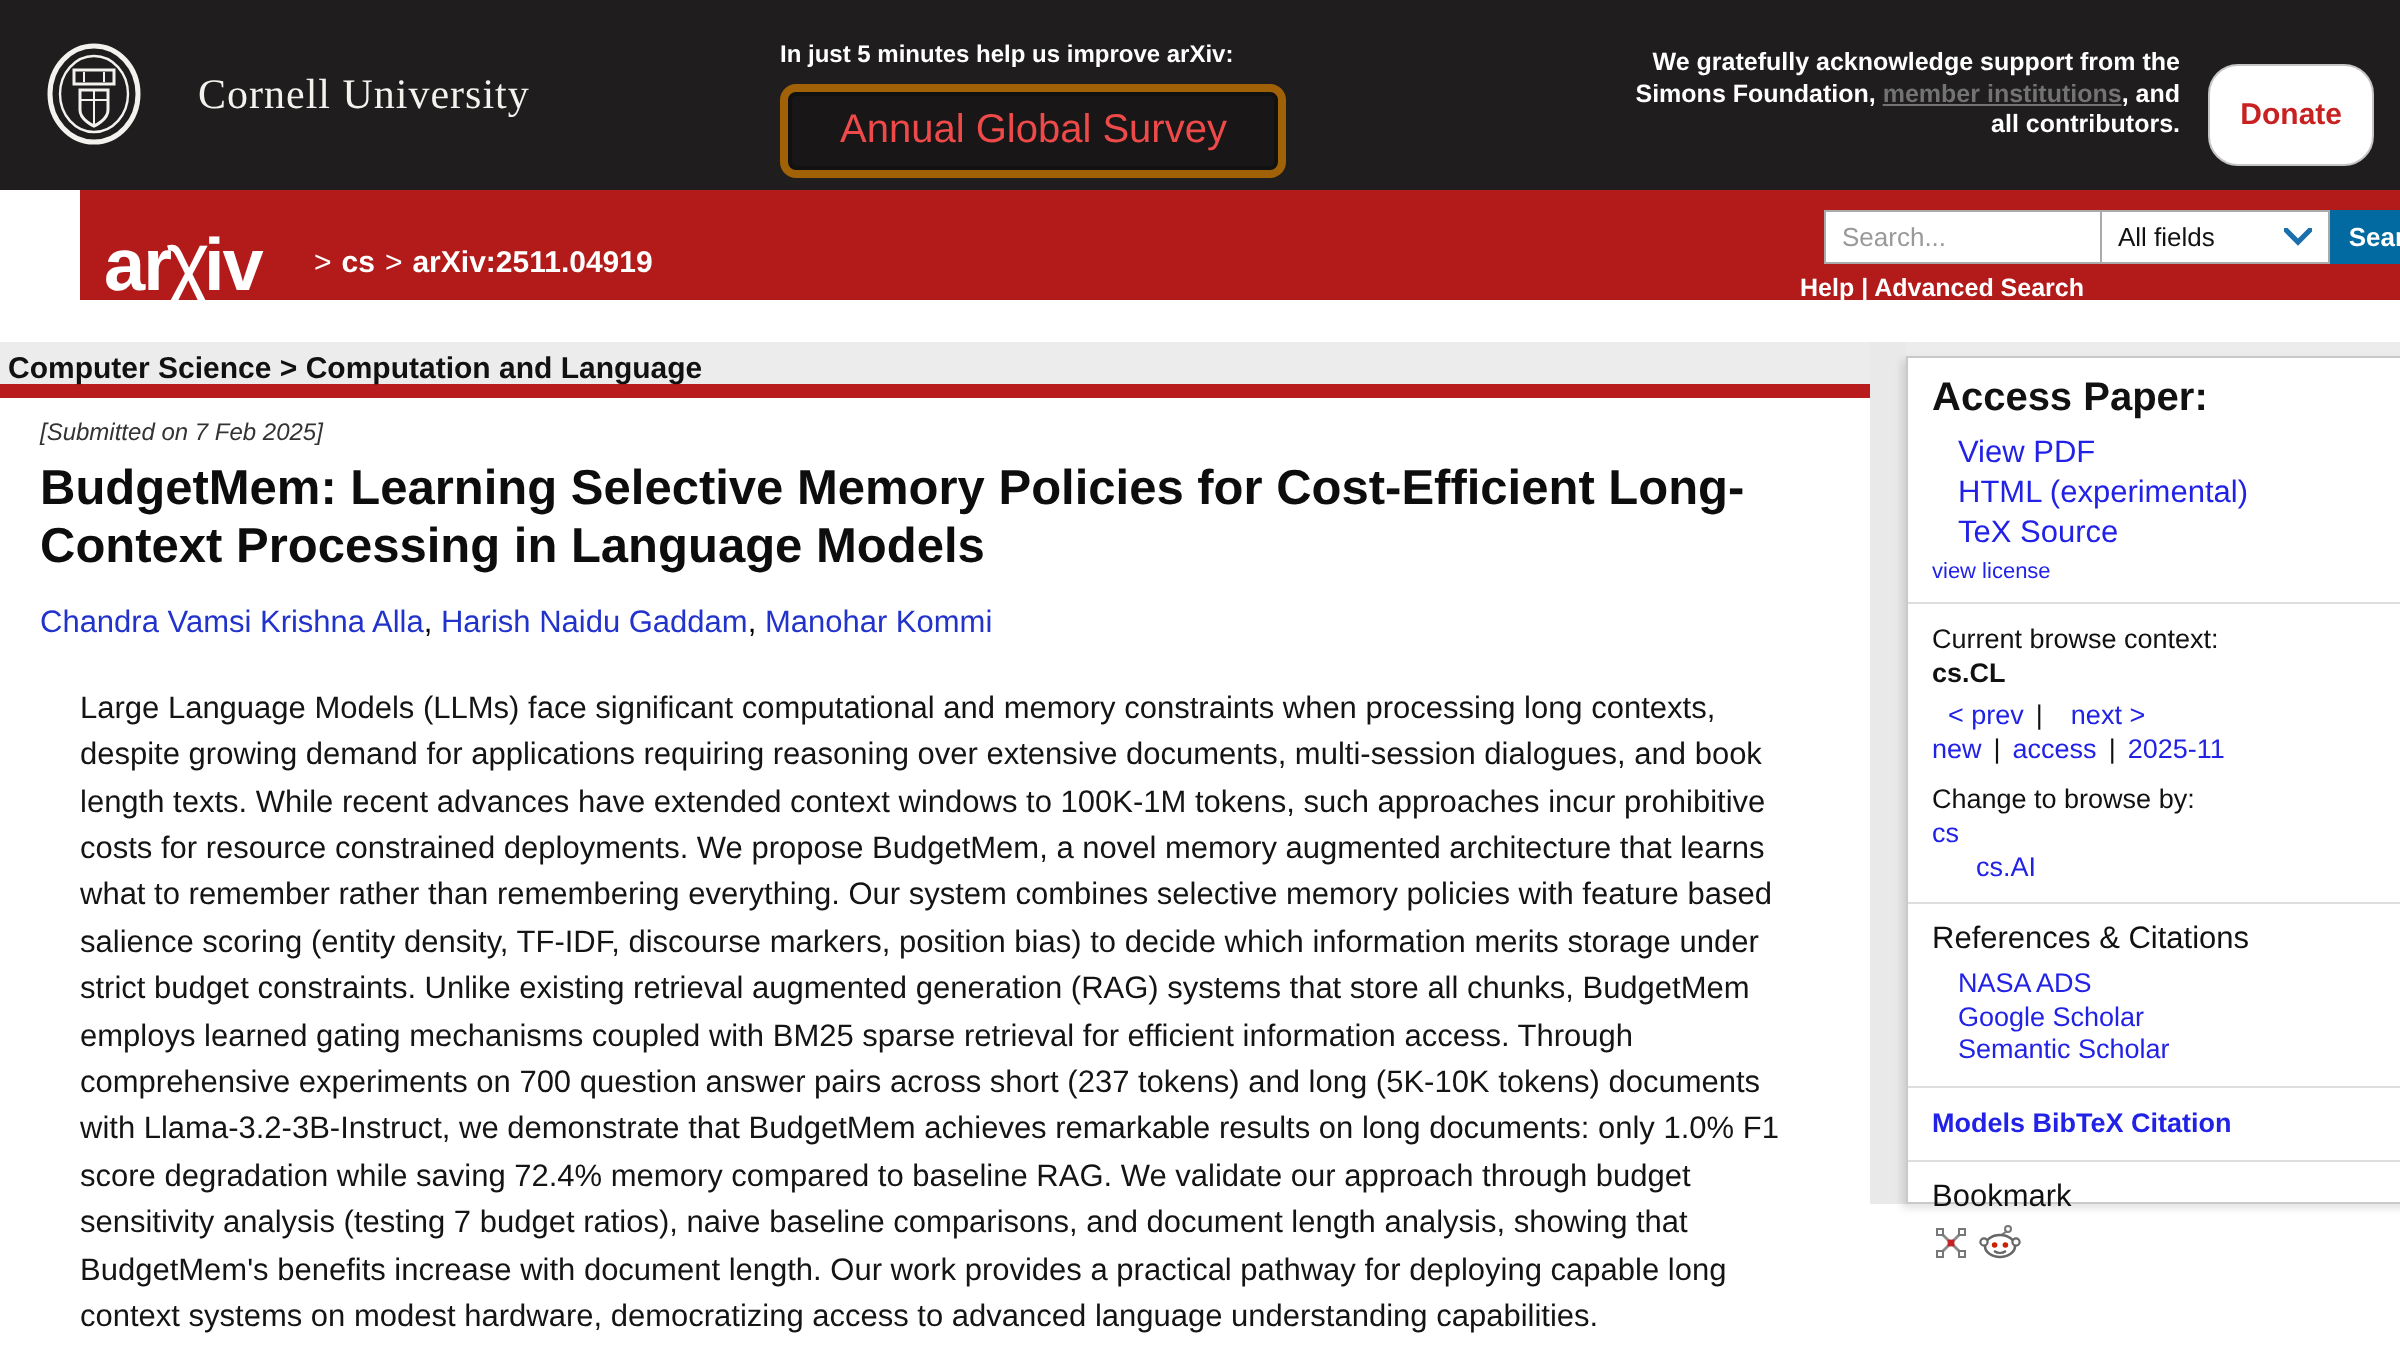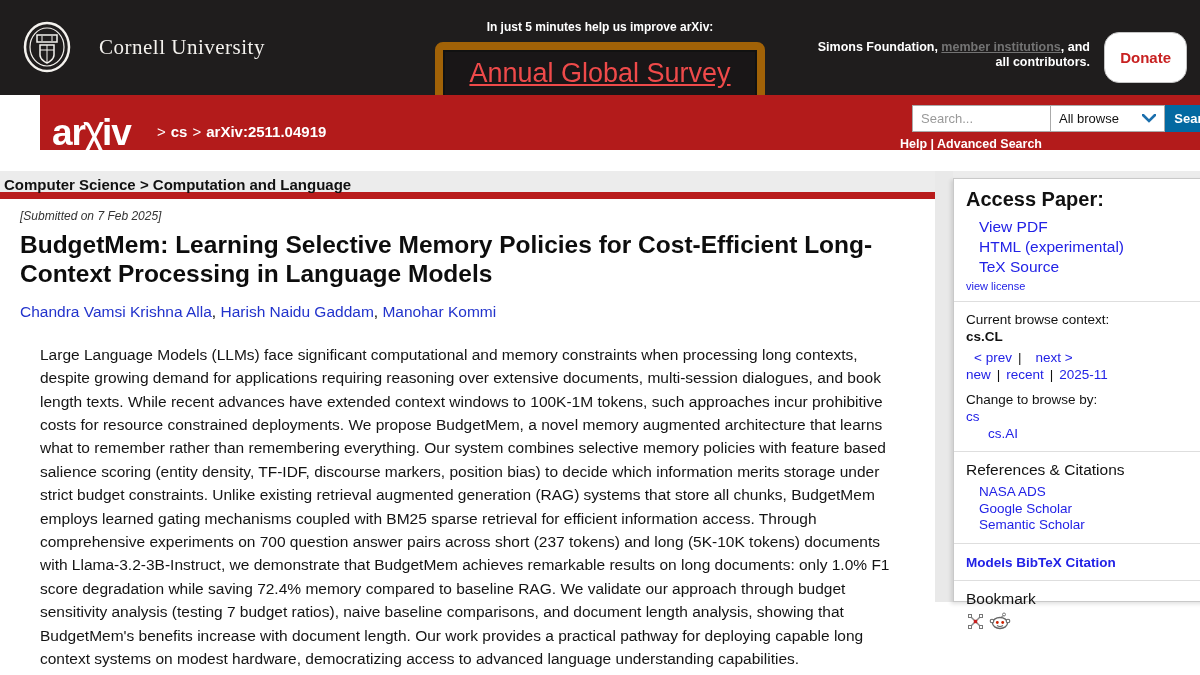--- a/index.html
+++ b/index.html
@@ -4,24 +4,24 @@
 <style>
   * { margin:0; padding:0; box-sizing:border-box; }
   html,body { width:1200px; height:675px; overflow:hidden; background:#fff;
               font-family:"Liberation Sans", sans-serif; }
   .page { position:relative; width:1200px; height:675px; }
 
   
   .topbar { position:absolute; left:0; top:0; width:1200px; height:95px; background:#1f1d1d; }
   .cornell { position:absolute; left:22px; top:21px; display:flex; align-items:center; gap:27px; }
   .cornell-name { color:#f4f2ee; font-family:"Liberation Serif", serif; font-size:21px; letter-spacing:.5px; }
-  .survey-wrap { position:absolute; left:50%; transform:translateX(-50%); top:20px; width:420px; text-align:center; }
+  .survey-wrap { position:absolute; left:50%; transform:translateX(-50%); top:20px; width:420px; text-align:left; }
   .survey-prompt { color:#fff; font-size:12px; font-weight:bold; margin-bottom:8px; }
-  .survey-btn { display:inline-block; background:#191617; border:8px solid #a16207; border-radius:8px;
-                padding:8px 26px; color:#ef4a4a; font-size:27px; cursor:pointer; box-shadow:0 0 0 2px #111 inset;text-decoration:underline; }
+  .survey-btn { display:inline-block; background:#191617; border:4px solid #a16207; border-radius:8px;
+                padding:8px 26px; color:#ef4a4a; font-size:20px; cursor:pointer; box-shadow:0 0 0 2px #111 inset; }
   .support { position:absolute; right:110px; top:24px; width:285px; text-align:right;
              color:#fff; font-size:12.5px; font-weight:bold; line-height:15.5px; }
   .support a { color:#737373; }
   .donate-btn { position:absolute; right:13px; top:32px; background:#ffffff; border:1px solid #c5c5c5;
                 border-radius:15px; padding:16px 15px; color:#c82121; font-size:15px; font-weight:bold; cursor:pointer; }
 
   
   .redbar { position:absolute; left:0; top:95px; width:1200px; height:55px; background:#b31b1b;margin-left:40px; }
   .arxiv-logo { position:absolute; left:12px; top:12px; color:#fff; font-size:37px; font-weight:bold;
                 letter-spacing:-1px; display:flex; align-items:baseline; }
@@ -96,37 +96,37 @@
         <line x1="30" y1="15" x2="30" y2="20" stroke="#f4f2ee" stroke-width="1"></line>
       </svg>
       <span class="cornell-name">Cornell University</span>
     </div>
 
     <div class="survey-wrap">
       <div class="survey-prompt">In just 5 minutes help us improve arXiv:</div>
       <span class="survey-btn">Annual Global Survey</span>
     </div>
 
-    <div class="support"><br><span>Simons Foundation, </span><a href="#">member institutions</a><span>, and</span><br><span>all contributors.</span></div>
+    <div class="support"><span>We gratefully acknowledge support from the</span><br><span>Simons Foundation, </span><a href="#">member institutions</a><span>, and</span><br><span>all contributors.</span></div>
 
     <span class="donate-btn">Donate</span>
   </div>
 
   <div class="redbar">
     <div class="arxiv-logo">
         <span>ar</span>
         <span class="chi">χ</span>
         <span>iv</span>
       </div>
     <div class="red-breadcrumb"><span class="sep">&gt;</span><a href="#" style="color:#fff;text-decoration:none;">cs</a><span class="sep">&gt;</span><span>arXiv:2511.04919</span></div>
 
     <div class="searchrow">
       <input class="search-input" type="text" placeholder="Search..." style="">
       <div class="field-select">
-        <span>All browse</span>
+        <span>All fields</span>
         <svg width="14" height="9" viewBox="0 0 14 9">
           <path d="M1 1 l6 6 l6 -6" fill="none" stroke="#1b6fad" stroke-width="2.6" stroke-linecap="round"></path>
         </svg>
       </div>
       <button class="search-btn">Search</button>
     </div>
     <div class="helprow"><a href="#">Help</a> <span>|</span> <a href="#">Advanced Search</a></div>
   </div>
 
   <div class="strip"><span>Computer Science</span><span> &gt; </span><span>Computation and Language</span></div>
@@ -149,21 +149,21 @@
         <a class="lnk" href="#">HTML (experimental)</a>
         <a class="lnk" href="#">TeX Source</a>
       </div>
       <div class="viewlicense"><a href="#">view license</a></div>
     </div>
 
     <div class="sec browse">
       <div>Current browse context:</div>
       <div class="bold">cs.CL</div>
       <div class="prevnext"><a href="#" style="margin-left:8px;">&lt; prev</a><span class="pipe">|</span><a href="#" style="margin-left:8px;">next &gt;</a></div>
-      <div class="newrecent"><a href="#">new</a><span class="pipe">|</span><a href="#">recent</a><span class="pipe">|</span><a href="#">2025-11</a></div>
+      <div class="newrecent"><a href="#">new</a><span class="pipe">|</span><a href="#">access</a><span class="pipe">|</span><a href="#">2025-11</a></div>
       <div class="changeto">Change to browse by:</div>
       <div><a href="#">cs</a></div>
       <div class="cs-ai"><a href="#">cs.AI</a></div>
     </div>
 
     <div class="sec">
       <div class="refs-h">References &amp; Citations</div>
       <div class="refs-links">
         <a class="lnk" href="#">NASA ADS</a>
         <a class="lnk" href="#">Google Scholar</a>

